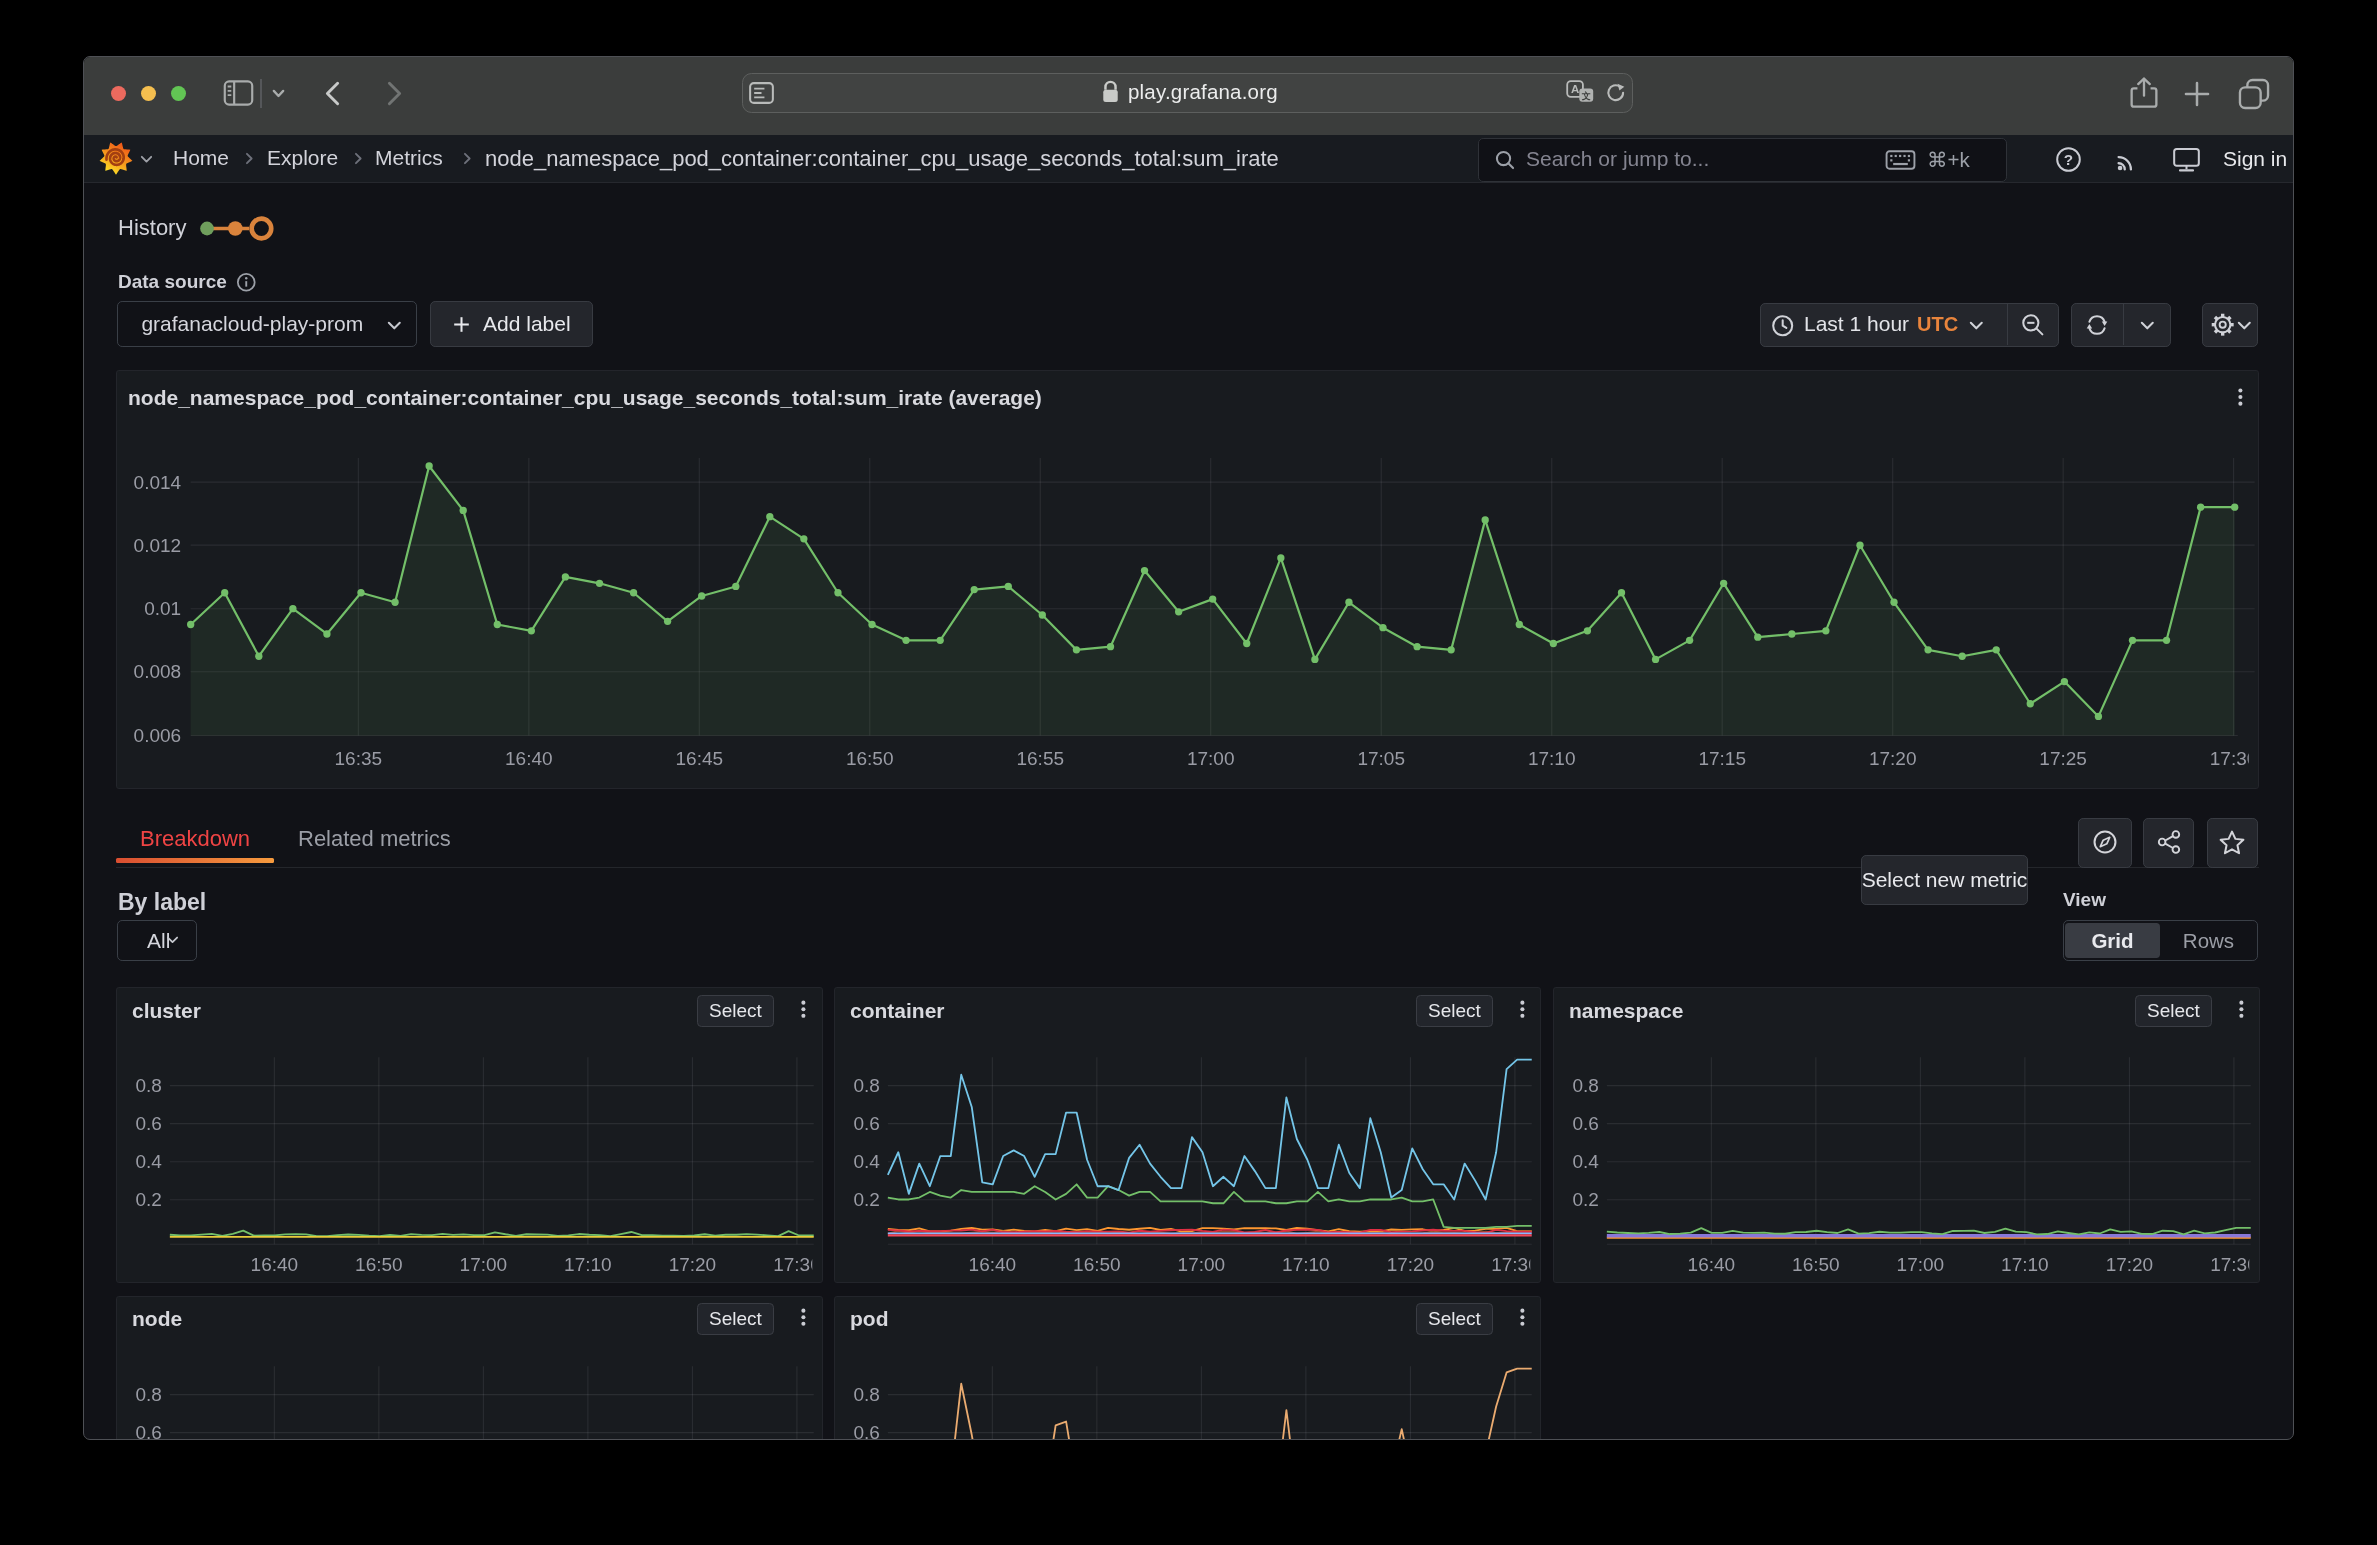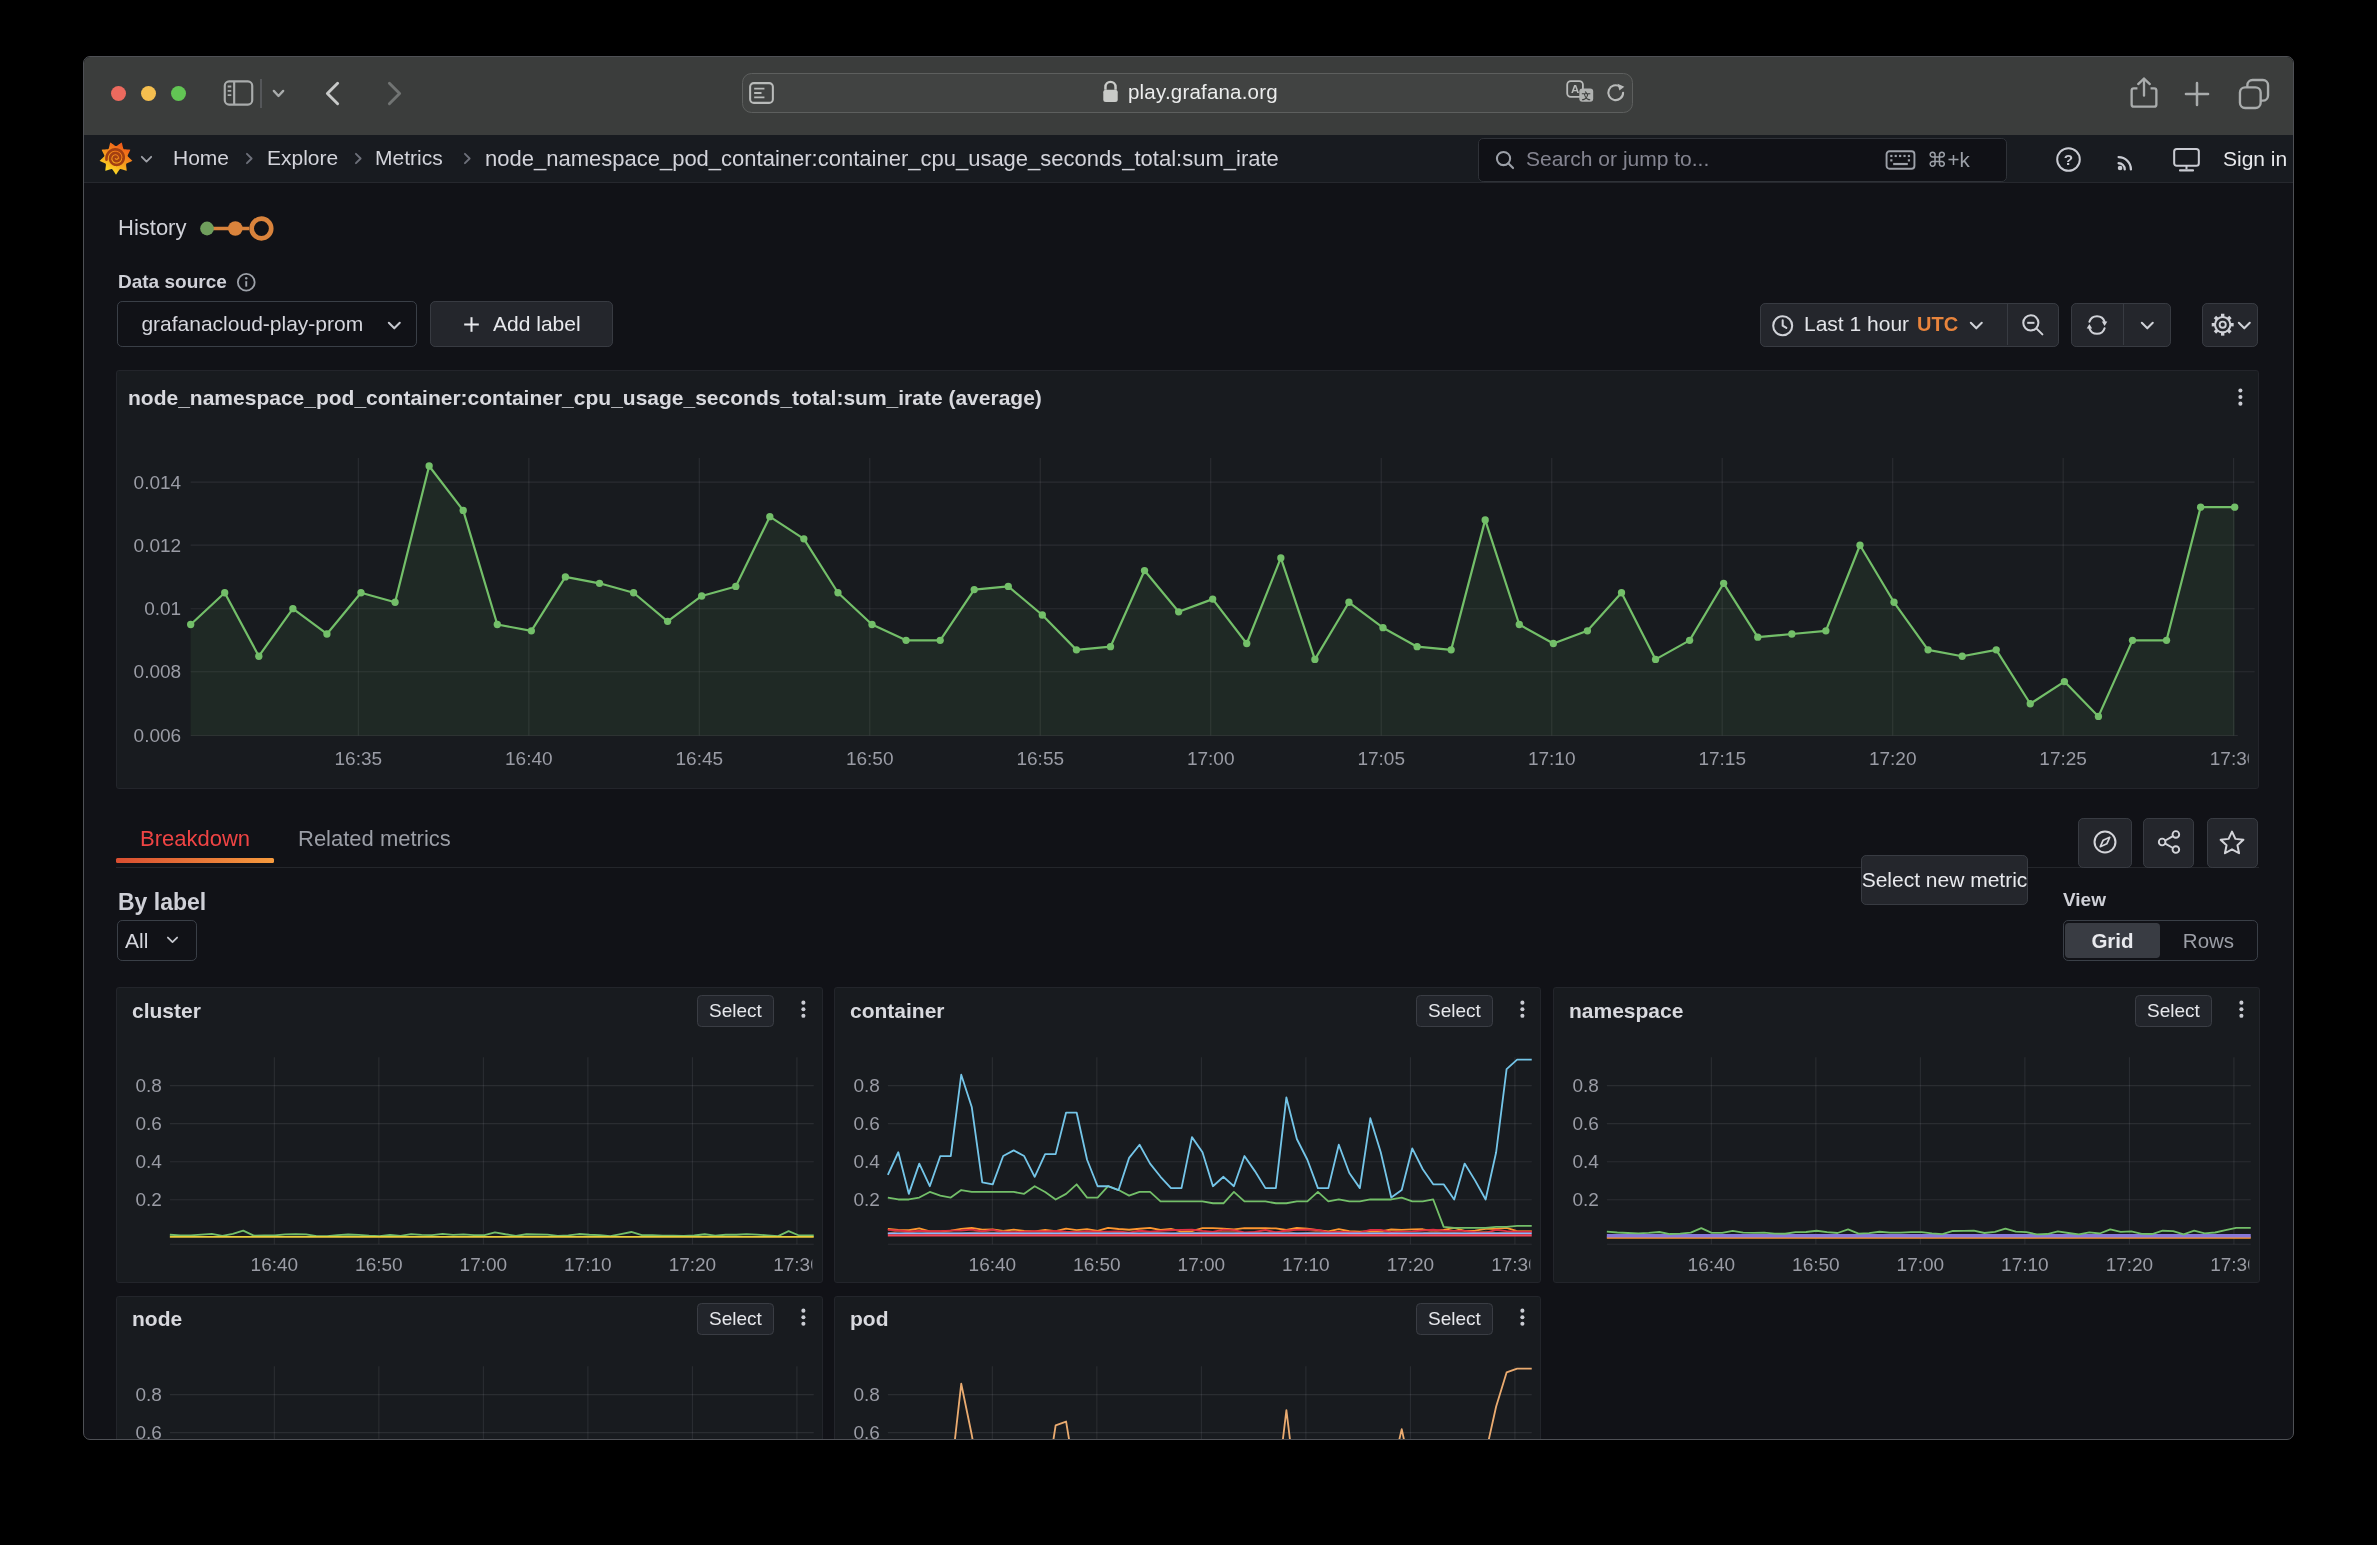--- a/index.html
+++ b/index.html
@@ -155,21 +155,21 @@
     <div class="abs" style="left:34px;top:214px;font-size:19px;font-weight:600;color:#d0d1d8">Data source</div>
     <svg class="icon" style="left:152px;top:215px" width="20.5" height="20.5" viewBox="0 0 28 28">
 <circle cx="14" cy="14" r="11.5" fill="none" stroke="#9ca0a8" stroke-width="2.4"></circle>
 <line x1="14" y1="12.5" x2="14" y2="20" stroke="#9ca0a8" stroke-width="2.6"></line>
 <circle cx="14" cy="8.5" r="1.7" fill="#9ca0a8"></circle>
     </svg>
     <div class="inputb" style="left:33px;top:244px;width:300px;height:46px;padding-left:23.4px">grafanacloud-play-prom</div>
     <svg class="icon" style="left:303px;top:264px" width="14.6" height="9.5" viewBox="0 0 20 13">
 <polyline points="2.5,2.5 10,10 17.5,2.5" fill="none" stroke="#c6c8cf" stroke-width="2.8" stroke-linecap="round" stroke-linejoin="round"></polyline>
     </svg>
-    <div class="btn" style="left:346px;top:244px;width:183px;height:46px"><svg width="19" height="19" viewBox="0 0 26 26" style="margin-right:11.7px">
+    <div class="btn" style="left:346px;top:244px;width:163px;height:46px"><svg width="19" height="19" viewBox="0 0 26 26" style="margin-right:11.7px">
         <line x1="13" y1="3" x2="13" y2="23" stroke="#e8e9ed" stroke-width="2.8"></line>
         <line x1="3" y1="13" x2="23" y2="13" stroke="#e8e9ed" stroke-width="2.8"></line>
       </svg>Add label</div>
     <div class="btn" style="left:1676px;top:246px;width:299px;height:44px"></div>
     <div class="abs" style="left:1923px;top:247px;width:1.1px;height:41px;background:#383b42"></div>
     <svg class="icon" style="left:1687px;top:257px" width="23.4" height="23.4" viewBox="0 0 32 32">
 <circle cx="16" cy="16" r="13" fill="none" stroke="#d0d2d8" stroke-width="2.8"></circle>
 <polyline points="16,8.5 16,16 21,19" fill="none" stroke="#d0d2d8" stroke-width="2.8" stroke-linecap="round"></polyline>
     </svg>
     <div class="abs" style="left:1720px;top:255px;font-size:21px;color:#e2e3e8">Last 1 hour</div>
@@ -338,21 +338,21 @@
 <circle cx="8.5" cy="18" r="4.6" fill="none" stroke="#d4d5da" stroke-width="2.6"></circle>
 <circle cx="27.5" cy="28.5" r="4.6" fill="none" stroke="#d4d5da" stroke-width="2.6"></circle>
 <line x1="12.8" y1="15.9" x2="23.5" y2="9.8" stroke="#d4d5da" stroke-width="2.6"></line>
 <line x1="12.8" y1="20.3" x2="23.5" y2="26.3" stroke="#d4d5da" stroke-width="2.6"></line>
     </svg>
     <div class="btn" style="left:2123px;top:761px;width:51px;height:50px"></div>
     <svg class="icon" style="left:2134px;top:772px" width="28" height="28" viewBox="0 0 38 38">
 <path d="M19 3.5 L23.6 13.4 L34.5 14.7 L26.4 22.1 L28.6 32.9 L19 27.5 L9.4 32.9 L11.6 22.1 L3.5 14.7 L14.4 13.4 Z" fill="none" stroke="#d4d5da" stroke-width="2.7" stroke-linejoin="round"></path>
     </svg>
     <div class="abs" style="left:34px;top:832px;font-size:23px;font-weight:600;color:#cfd0d7">By label</div>
-    <div class="inputb" style="left:33px;top:863px;width:80px;height:41px;padding-left:7px">All</div>
+    <div class="inputb" style="left:33px;top:863px;width:80px;height:41px;padding-left:29px">All</div>
     <svg class="icon" style="left:82px;top:879px" width="13" height="8" viewBox="0 0 20 13">
 <polyline points="2.5,2.5 10,10 17.5,2.5" fill="none" stroke="#c6c8cf" stroke-width="2.8" stroke-linecap="round" stroke-linejoin="round"></polyline>
     </svg>
     <div class="abs" style="left:1979px;top:832px;font-size:19px;font-weight:600;color:#cfd0d7">View</div>
     <div class="inputb" style="left:1979px;top:863px;width:195px;height:41px"></div>
     <div class="abs" style="left:1981px;top:866px;width:95px;height:35px;border-radius:3.7px;background:#393c43;color:#e9eaee;font-size:20.5px;font-weight:700;display:flex;align-items:center;justify-content:center">Grid</div>
     <div class="abs" style="left:2077px;top:866px;width:95px;height:35px;color:#9b9ea6;font-size:20.5px;display:flex;align-items:center;justify-content:center">Rows</div>
     <div class="panel" style="left:31.5px;top:930px;width:707px;height:296px"></div>
     <div class="ptitle" style="left:48px;top:942px">cluster</div>
     <div class="sel" style="left:613px;top:938px">Select</div>

